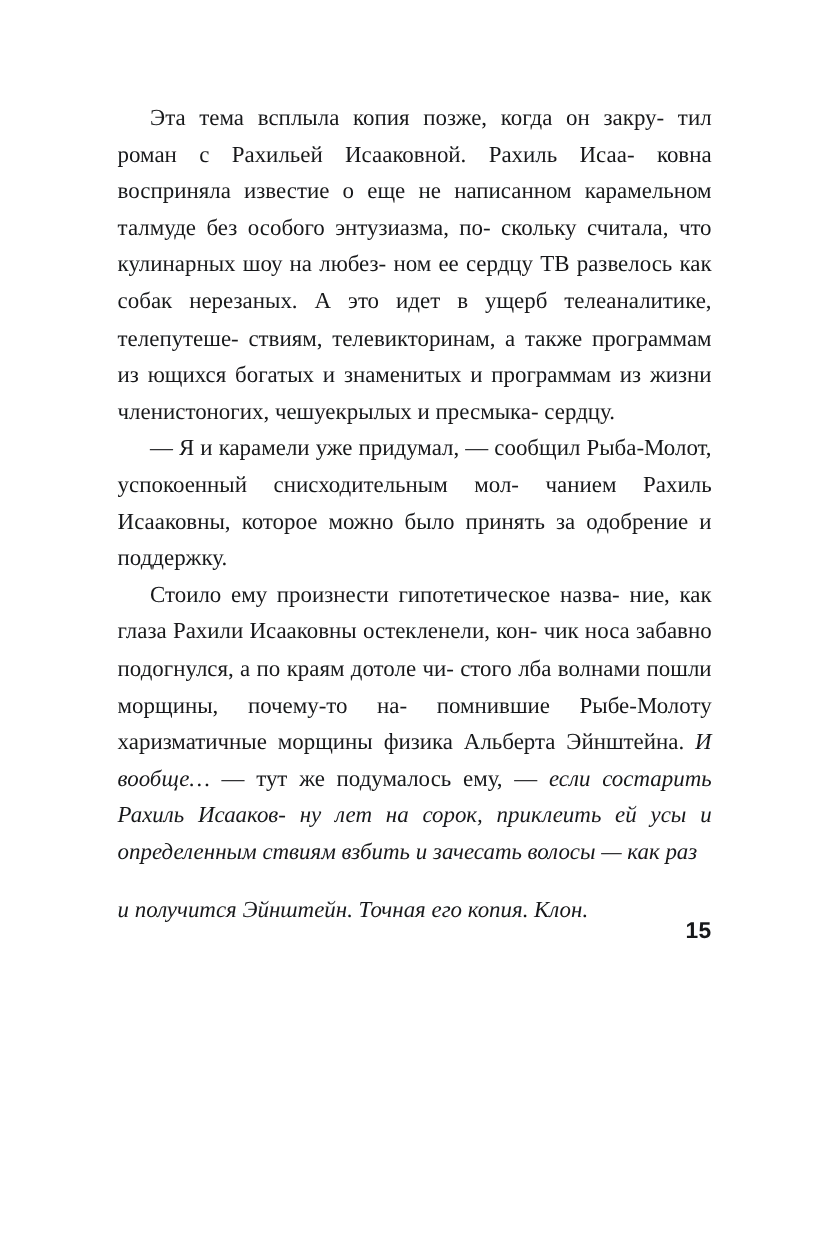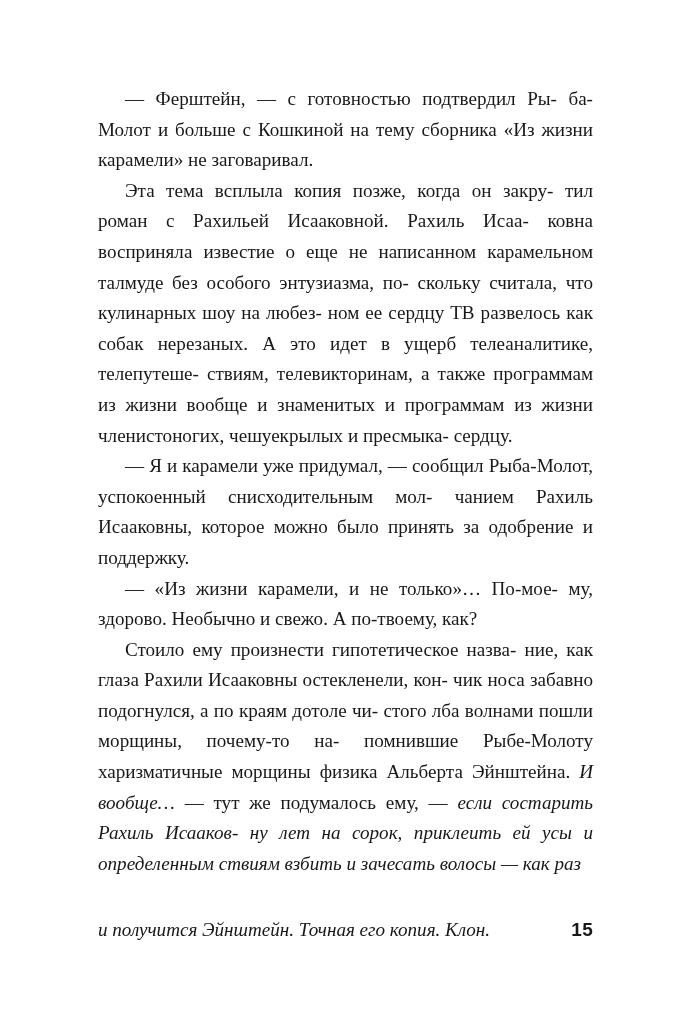--- a/index.html
+++ b/index.html
@@ -42,71 +42,62 @@
     font-size: 19px;
     letter-spacing: 0.3px;
     margin-top: 36px;
   }
   .last-para {
     margin: 0;
     text-indent: 27px;
   }
   .final-row {
     display: flex;
-    align-items: flex-end;
+    align-items: center;
     justify-content: space-between;
     width: 100%;
   }
   .final-row .txt {
     font-style: italic;
   }
   .final-row .folio {
     padding-left: 14px;
     white-space: nowrap;
   }
 </style>
 </head>
 <body>
 
 <div class="page">
 
   <div class="body-text">
 
-    <p>
-      <span>— Ферштейн, — с готовностью подтвердил Ры-</span>
-      <span>ба-Молот и больше с Кошкиной на тему сборника</span>
-      <span>«Из жизни карамели» не заговаривал.</span>
-    </p>
 
     <p>
       <span>Эта тема всплыла копия позже, когда он закру-</span>
       <span>тил роман с Рахильей Исааковной. Рахиль Исаа-</span>
       <span>ковна восприняла известие о еще не написанном</span>
       <span>карамельном талмуде без особого энтузиазма, по-</span>
       <span>скольку считала, что кулинарных шоу на любез-</span>
       <span>ном ее сердцу ТВ развелось как собак нерезаных.</span>
       <span>А это идет в ущерб телеаналитике, телепутеше-</span>
       <span>ствиям, телевикторинам, а также программам из</span>
-      <span>жизни вообще и знаменитых и программам из</span>
+      <span>ющихся богатых и знаменитых и программам из</span>
       <span>жизни членистоногих, чешуекрылых и пресмыка-</span>
       <span>сердцу.</span>
     </p>
 
     <p>
       <span>— Я и карамели уже придумал, — сообщил</span>
       <span>Рыба-Молот, успокоенный снисходительным мол-</span>
       <span>чанием Рахиль Исааковны, которое можно было</span>
       <span>принять за одобрение и поддержку.</span>
     </p>
 
 
-    <p>
-      <span>— «Из жизни карамели, и не только»… По-мое-</span>
-      <span>му, здорово. Необычно и свежо. А по-твоему, как?</span>
-    </p>
 
     <p class="last-para">
       <span>Стоило ему произнести гипотетическое назва-</span>
       <span>ние, как глаза Рахили Исааковны остекленели, кон-</span>
       <span>чик носа забавно подогнулся, а по краям дотоле чи-</span>
       <span>стого лба волнами пошли морщины, почему-то на-</span>
       <span>помнившие Рыбе-Молоту харизматичные морщины</span>
       <span>физика Альберта Эйнштейна. </span><span class="italic">И вообще… </span><span>— тут же</span>
       <span>подумалось ему, — </span><span class="italic">если состарить Рахиль Исааков-</span>
       <span class="italic">ну лет на сорок, приклеить ей усы и определенным</span>

